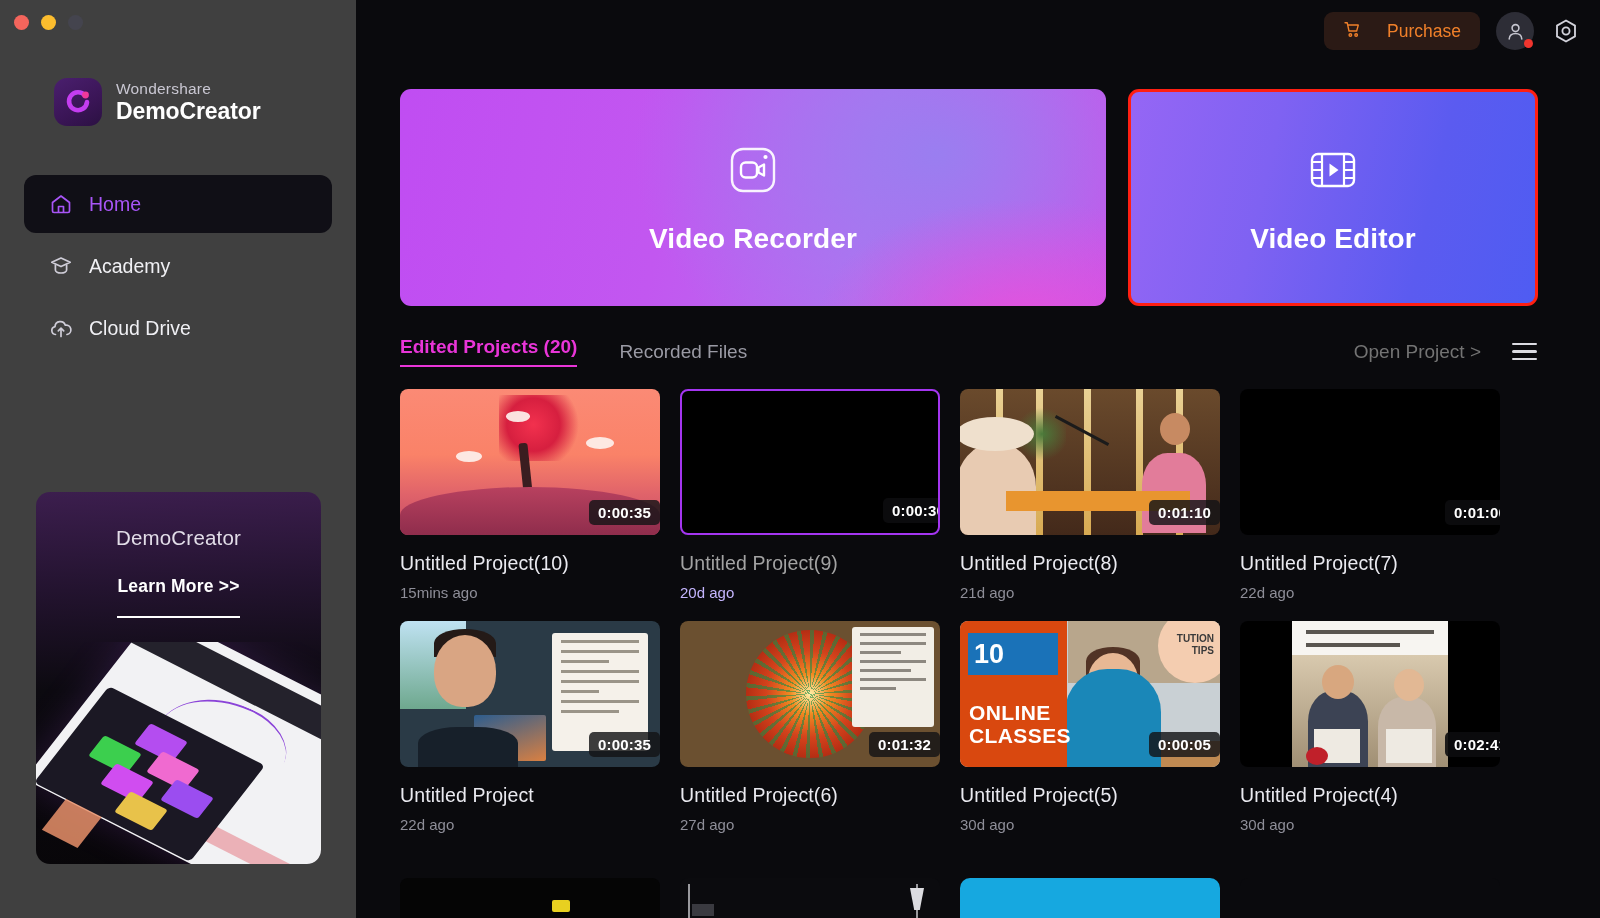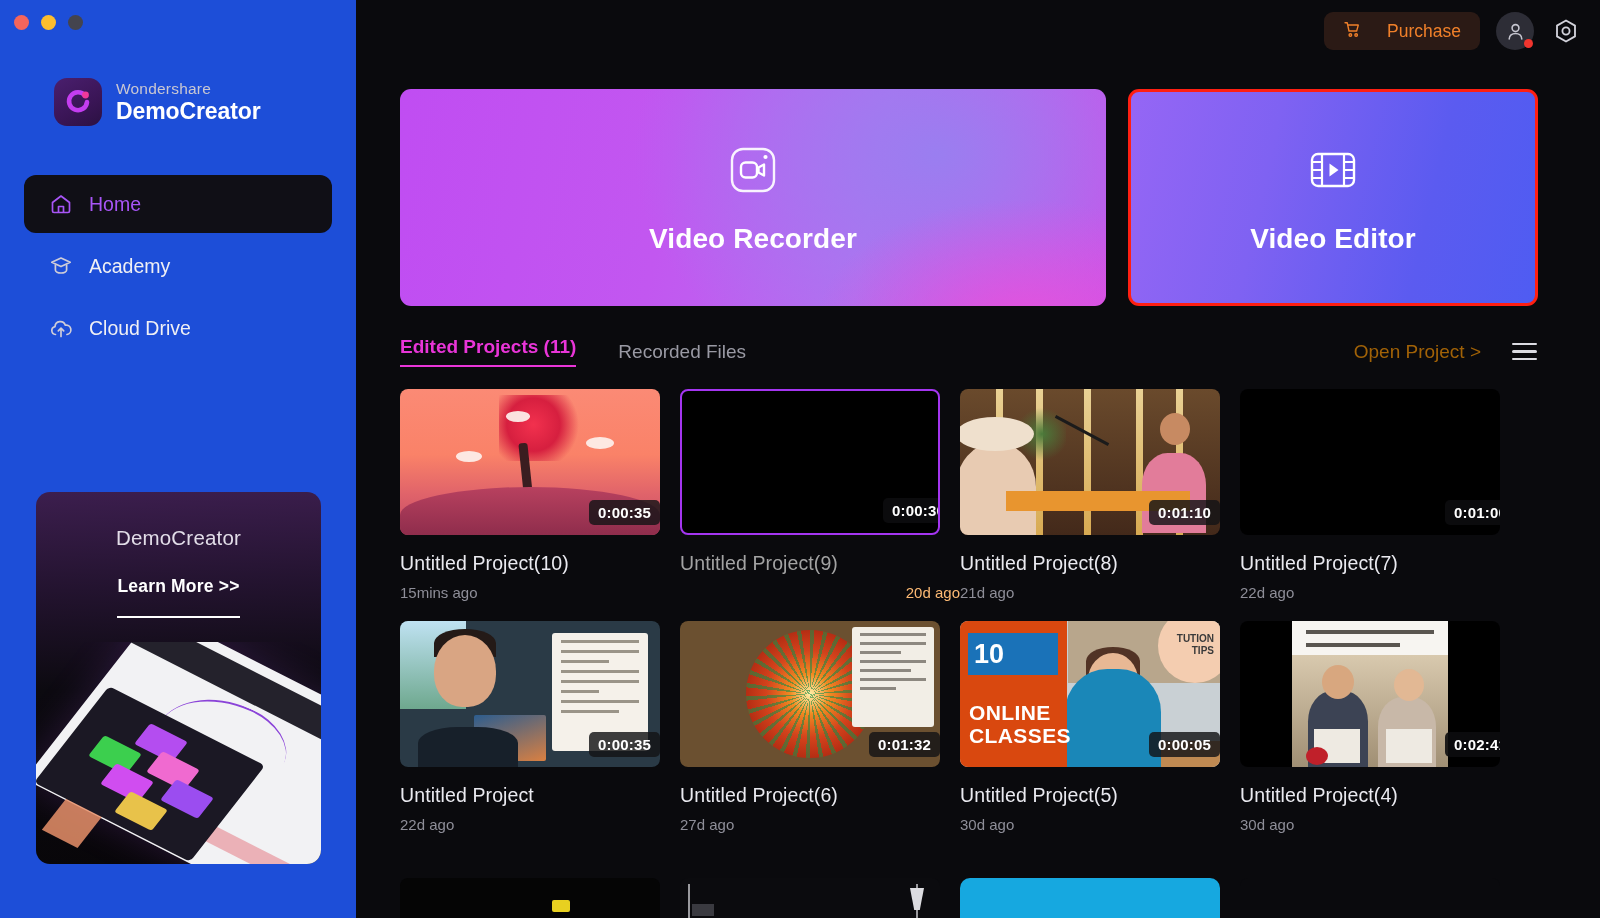--- a/index.html
+++ b/index.html
@@ -8,21 +8,21 @@
     background:#0a0a0d;
     font-family:"Liberation Sans", sans-serif;
     color:#e8e8ec;
     -webkit-font-smoothing:antialiased;
   }
   .app { position:relative; width:1600px; height:918px; display:flex; }
 
   
   .sidebar {
     width:356px; height:918px; flex:0 0 356px;
-    background:#1d4ed8;
+    background:#404040;
     position:relative;
   }
   .traffic { position:absolute; top:15px; left:14px; display:flex; gap:12px; }
   .dot { width:15px; height:15px; border-radius:50%; }
   .dot.red { background:#f4655c; }
   .dot.yellow { background:#fcbd2e; }
   .dot.grey { background:#44444e; }
 
   .brand { display:flex; align-items:center; gap:14px; padding:78px 0 0 54px; }
   .brand-logo {
@@ -136,21 +136,21 @@
   }
   .hero-icon { margin-bottom:19px; }
   .hero-label { font-size:28px; font-weight:700; color:#fff; letter-spacing:.1px; }
 
   
   .tabrow { display:flex; align-items:center; padding:30px 72px 0 44px; }
   .tab { font-size:19px; cursor:pointer; position:relative; }
   .tab.active { color:#e935d8; font-weight:700; padding-bottom:7px; border-bottom:2.5px solid #e935d8; }
   .tab.inactive { color:#9a9aa4; margin-left:42px; }
   .tabrow-right { margin-left:auto; display:flex; align-items:center; gap:30px; }
-  .open-project { font-size:19px; color:#a16207; cursor:pointer; }
+  .open-project { font-size:19px; color:#737373; cursor:pointer; }
   .hamburger { display:flex; flex-direction:column; gap:5px; cursor:pointer; padding:4px 1px; }
   .hamburger i { display:block; width:25px; height:2.5px; background:#dcdce2; border-radius:2px; }
 
   
   .grid {
     display:grid; grid-template-columns:repeat(4, 280px);
     column-gap:0; row-gap:0;
     padding:22px 0 0 44px; margin-right:40px;
     position:relative;
   }
@@ -165,21 +165,21 @@
   .dur {
     position:absolute; right:0px; bottom:10px;
     background:rgba(20,20,22,.82); color:#fff;
     font-size:15px; font-weight:700;
     padding:4px 9px; border-radius:5px; letter-spacing:.2px;
   }
   .dur.outside { right:-16px; background:rgba(12,12,14,.9); }
   .proj-title { margin-top:17px; font-size:19.5px; color:#eaeaf0; letter-spacing:.1px; }
   .proj-title.selected { color:#a3a3a3; }
   .proj-time { margin-top:9px; font-size:15px; color:#8e8e98; }
-  .proj-time.selected { color:#fdba74;text-align:right; }
+  .proj-time.selected { color:#c4b5fd; }
 
   
   .art-tree { position:absolute; inset:0;
     background:linear-gradient(180deg,#fb8a75 0%,#fa8268 45%,#e0636a 72%,#c34a66 100%); }
   .art-tree .trunk { position:absolute; left:47%; bottom:22px; width:9px; height:70px; background:#3b1d20;
     transform:rotate(-6deg); border-radius:3px; }
   .art-tree .canopy { position:absolute; left:38%; top:6px; width:86px; height:66px;
     background:radial-gradient(circle at 40% 45%, #f2314e 0%, #d61f3f 42%, rgba(200,30,60,0) 72%); }
   .art-tree .ground { position:absolute; left:0; right:0; bottom:0; height:48px;
     background:linear-gradient(180deg,#b8415f 0%,#8f2d4c 100%); border-radius:50% 50% 0 0 / 28px 28px 0 0; }
@@ -409,21 +409,21 @@
             <path d="M19 14v32M41 14v32" stroke="#ffffff" stroke-width="2.2"></path>
             <path d="M9 22h10M9 30h10M9 38h10M41 22h10M41 30h10M41 38h10" stroke="#ffffff" stroke-width="2"></path>
             <path d="M26.5 23.5 35.5 30l-9 6.5z" fill="#ffffff"></path>
           </svg>
         </div>
         <div class="hero-label">Video Editor</div>
       </div>
     </div>
 
     <div class="tabrow">
-      <div class="tab active">Edited Projects (11)</div>
+      <div class="tab active">Edited Projects (20)</div>
       <div class="tab inactive">Recorded Files</div>
       <div class="tabrow-right">
         <div class="open-project">Open Project &gt;</div>
         <div class="hamburger">
             <i></i>
             <i></i>
             <i></i>
           </div>
       </div>
     </div>

